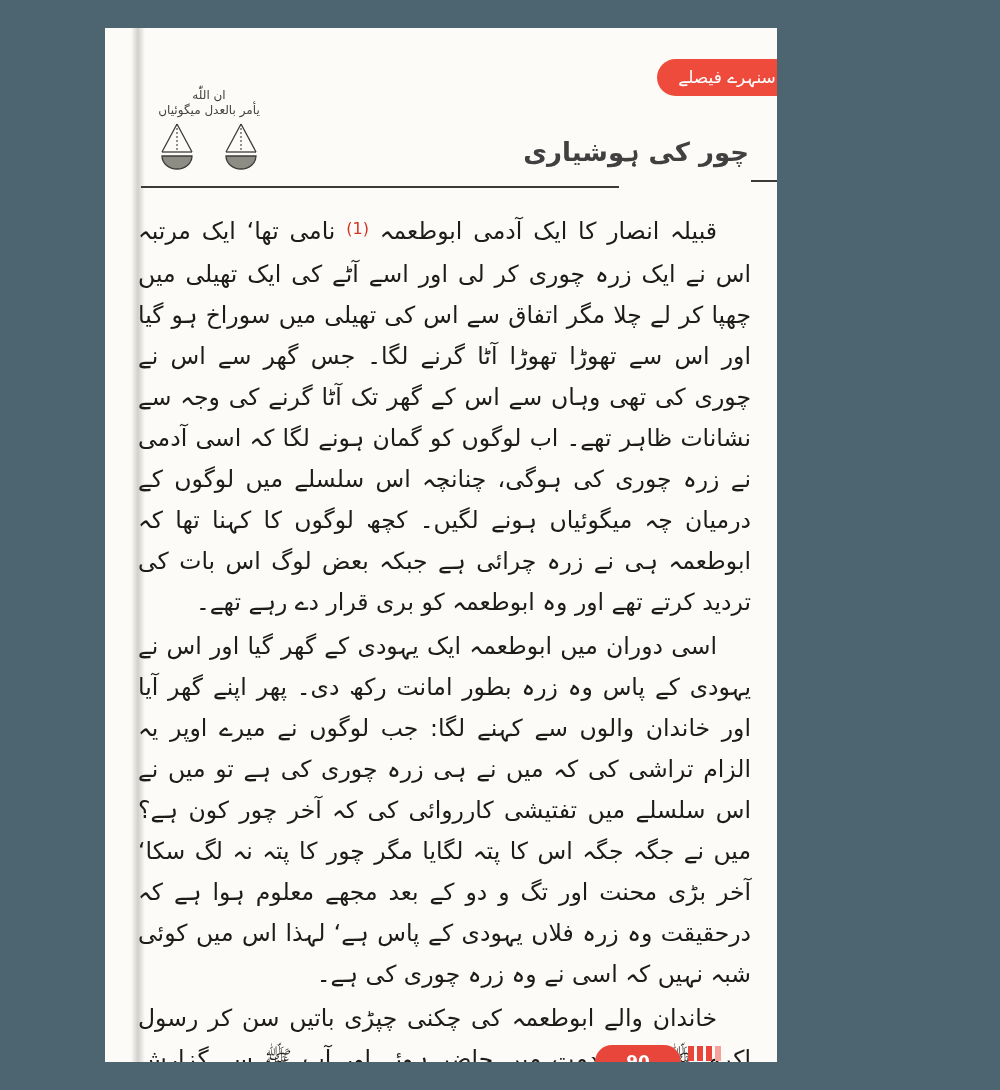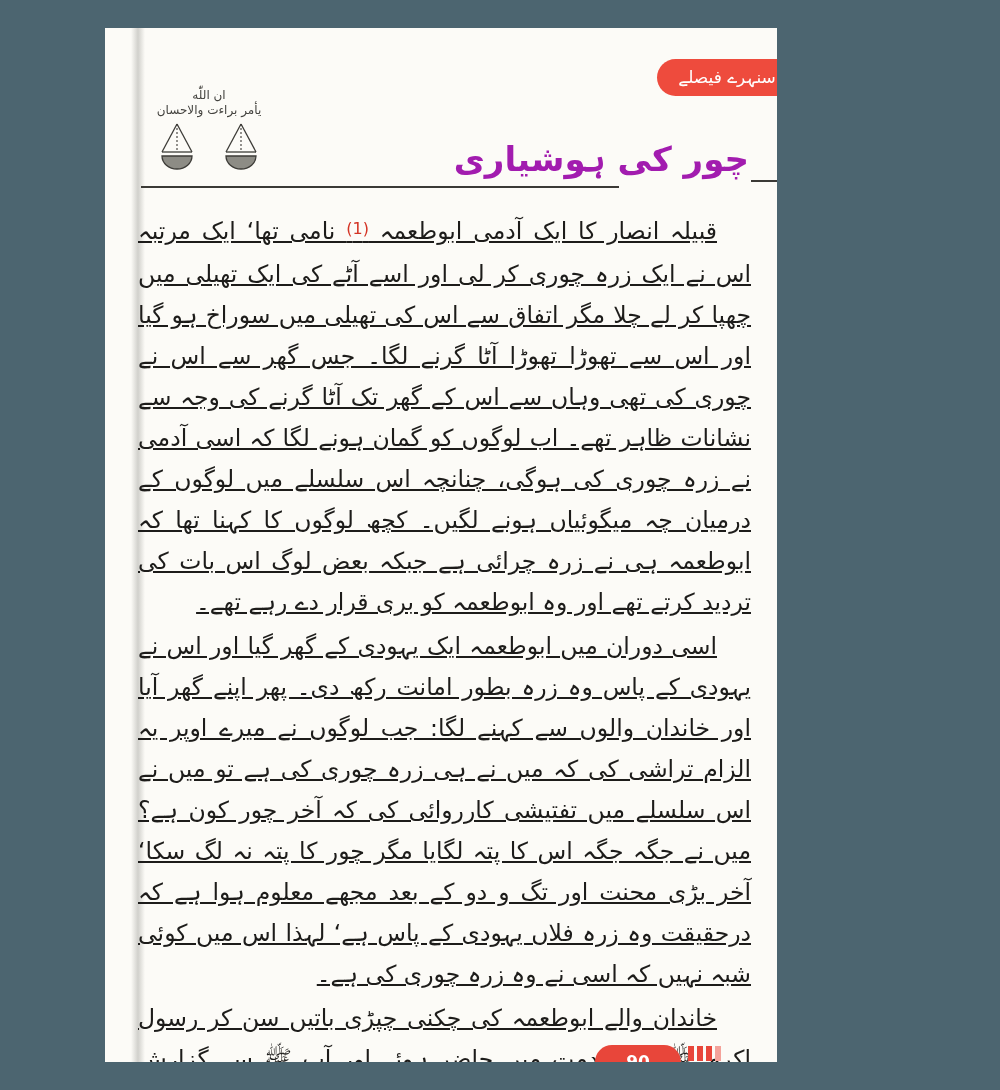--- a/index.html
+++ b/index.html
@@ -36,33 +36,33 @@
   
   .scales-logo{
     position:absolute;left:34px;top:60px;width:140px;
     text-align:center;color:#44433f;
   }
   .logo-arabic{direction:rtl;font-size:12px;line-height:15px;letter-spacing:0;}
   .logo-scales-row{display:flex;justify-content:center;gap:20px;margin-top:3px;}
   
   .chapter-title{
     position:absolute;right:28px;top:104px;
-    direction:rtl;color:#a21caf;
-    font-size:34px;font-weight:600;line-height:1.6;
+    direction:rtl;color:#404040;
+    font-size:26px;font-weight:600;line-height:1.6;
     white-space:nowrap;
   }
   .title-rule{position:absolute;left:36px;top:158px;width:478px;height:2px;background:#3b3a36;}
   .title-dash{position:absolute;right:0;top:152px;width:26px;height:2px;background:#3b3a36;}
   
   .body-text{
     position:absolute;left:33px;right:26px;top:183px;
     direction:rtl;text-align:justify;
     color:#1d1c1a;font-size:23.5px;line-height:41px;
   }
-  .body-text p{margin:0 0 3px 0;text-indent:34px;text-decoration:underline;}
+  .body-text p{margin:0 0 3px 0;text-indent:34px;}
   .footnote-marker{color:#d43425;font-size:16px;position:relative;top:-5px;}
   
   .pagenum-wrap{position:absolute;right:56px;bottom:-17px;display:flex;align-items:flex-start;gap:7px;}
   .pagenum-pill{
     width:86px;height:34px;border-radius:17px;background:#e8463a;
     color:#fff;font-size:17px;font-weight:bold;
     display:flex;align-items:center;justify-content:center;
   }
   .mini-stripes{display:flex;gap:3px;margin-top:1px;}
   .mini-stripe{width:6px;height:15px;background:#e8463a;}
@@ -80,21 +80,21 @@
     <div class="badge-stripes">
       <div class="stripe s1"></div>
       <div class="stripe s2"></div>
       <div class="stripe s3"></div>
       <div class="stripe s4"></div>
     </div>
   </div>
 
   <div class="scales-logo">
     <div class="logo-arabic">ان اللّٰه</div>
-    <div class="logo-arabic">يأمر براءت والاحسان</div>
+    <div class="logo-arabic">يأمر بالعدل میگوئیاں</div>
     <div class="logo-scales-row">
       <svg width="44" height="50" viewBox="0 0 44 50">
         <line x1="22" y1="3" x2="7" y2="31" stroke="#3c3b37" stroke-width="1.3"></line>
         <line x1="22" y1="3" x2="37" y2="31" stroke="#3c3b37" stroke-width="1.3"></line>
         <line x1="7" y1="31" x2="37" y2="31" stroke="#3c3b37" stroke-width="1.3"></line>
         <line x1="22" y1="3" x2="22" y2="31" stroke="#3c3b37" stroke-width="1.1" stroke-dasharray="2 2"></line>
         <path d="M7,35 a15,13 0 0 0 30,0 z" fill="#8d8c85" stroke="#3c3b37" stroke-width="1.3"></path>
       </svg>
       <svg width="44" height="50" viewBox="0 0 44 50">
         <line x1="22" y1="3" x2="7" y2="31" stroke="#3c3b37" stroke-width="1.3"></line>

